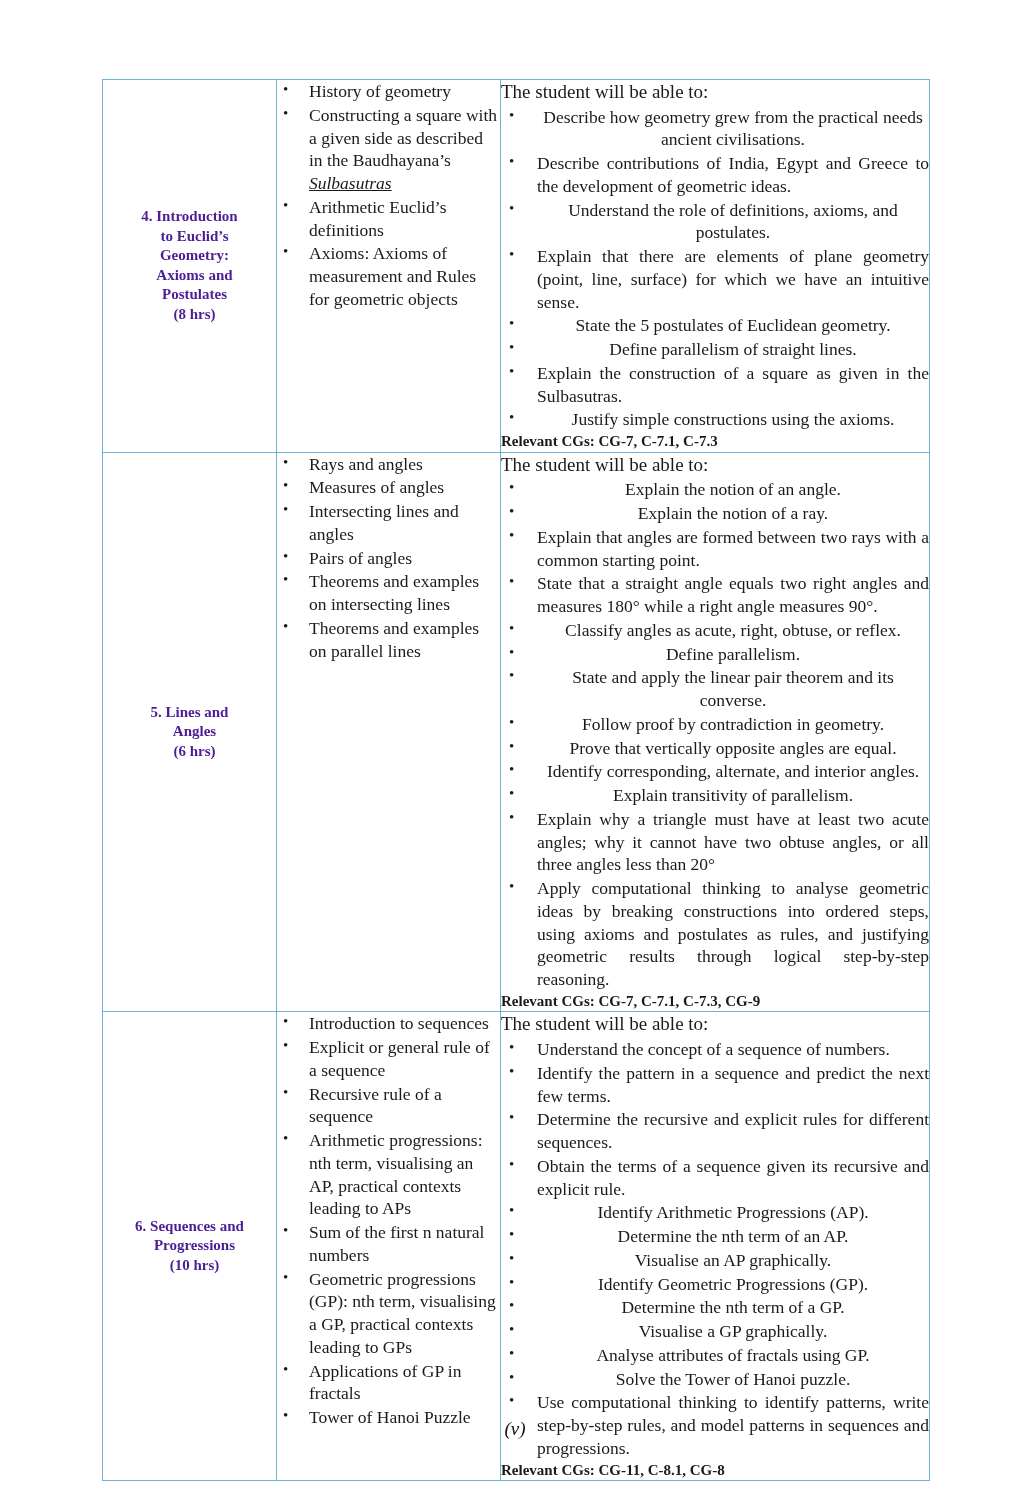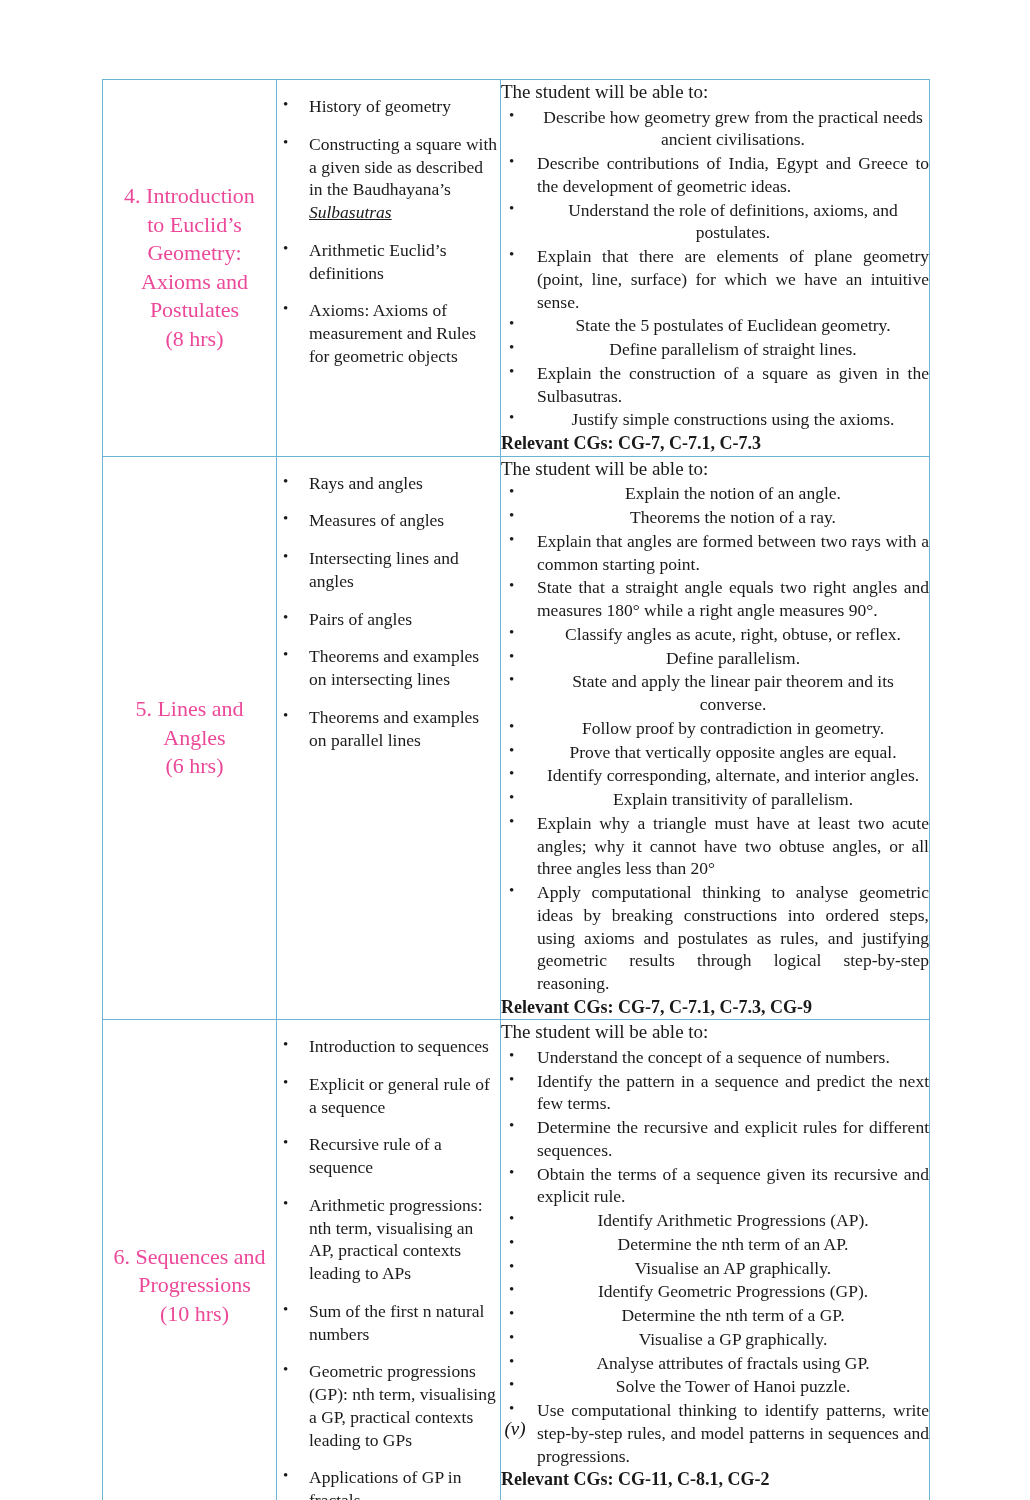--- a/index.html
+++ b/index.html
@@ -43,23 +43,23 @@
   col.c-topic  { width: 224px; }
   col.c-outcome{ width: 429px; }
 
   
   .unit-cell {
     vertical-align: middle !important;
     text-align: center;
     padding: 8px 10px 8px 8px;
   }
   .unit-title {
-    color: #ec4899;
-    font-weight: normal;
-    font-size: 22px;
+    color: #4c1d95;
+    font-weight: bold;
+    font-size: 15px;
     line-height: 1.30;
   }
   .unit-title .ln { display: block; }
   .unit-title .ln.indent { padding-left: 10px; }
 
   
   .topic-cell {
     padding: 9px 8px 10px 4px;
   }
   
@@ -88,38 +88,37 @@
   ul.bullets > li::before {
     content: "\2022";
     position: absolute;
     left: 8px;
     top: -1px;
     font-size: 15px;
     line-height: 1.38;
   }
   ul.bullets.narrow > li {
     padding-left: 32px;
-    margin-top: 15px;
   }
   ul.bullets.narrow > li::before {
     left: 6px;
   }
   
   ul.bullets.justify > li {
     text-align: justify;
     text-justify: inter-word;
   }
   ul.bullets.justify > li.nojust {
     text-align: center;
   }
 
   .italic { font-style: italic; text-decoration: underline; }
 
   .cg-line {
-    font-size: 18px;
+    font-size: 15px;
     font-weight: bold;
     line-height: 1.30;
     margin-top: 1px;
   }
 
   .folio {
     position: absolute;
     left: 0;
     top: 1418px;
     width: 1030px;
@@ -196,21 +195,21 @@
             <li>Pairs of angles</li>
             <li>Theorems and examples on intersecting lines</li>
             <li>Theorems and examples on parallel lines</li>
           </ul>
         </td>
 
         <td class="outcome-cell">
           <p class="lead-line">The student will be able to:</p>
           <ul class="bullets justify">
             <li class="nojust">Explain the notion of an angle.</li>
-            <li class="nojust">Theorems the notion of a ray.</li>
+            <li class="nojust">Explain the notion of a ray.</li>
             <li>Explain that angles are formed between two rays with a common starting point.</li>
             <li>State that a straight angle equals two right angles and measures 180° while a right angle measures 90°.</li>
             <li class="nojust">Classify angles as acute, right, obtuse, or reflex.</li>
             <li class="nojust">Define parallelism.</li>
             <li class="nojust">State and apply the linear pair theorem and its converse.</li>
             <li class="nojust">Follow proof by contradiction in geometry.</li>
             <li class="nojust">Prove that vertically opposite angles are equal.</li>
             <li class="nojust">Identify corresponding, alternate, and interior angles.</li>
             <li class="nojust">Explain transitivity of parallelism.</li>
             <li>Explain why a triangle must have at least two acute angles; why it cannot have two obtuse angles, or all three angles less than 20°</li>
@@ -252,21 +251,21 @@
             <li class="nojust">Identify Arithmetic Progressions (AP).</li>
             <li class="nojust">Determine the nth term of an AP.</li>
             <li class="nojust">Visualise an AP graphically.</li>
             <li class="nojust">Identify Geometric Progressions (GP).</li>
             <li class="nojust">Determine the nth term of a GP.</li>
             <li class="nojust">Visualise a GP graphically.</li>
             <li class="nojust">Analyse attributes of fractals using GP.</li>
             <li class="nojust">Solve the Tower of Hanoi puzzle.</li>
             <li>Use computational thinking to identify patterns, write step-by-step rules, and model patterns in sequences and progressions.</li>
           </ul>
-          <div class="cg-line">Relevant CGs: CG-11, C-8.1, CG-2</div>
+          <div class="cg-line">Relevant CGs: CG-11, C-8.1, CG-8</div>
         </td>
       </tr>
 
     </tbody>
   </table>
 
   <div class="folio">(v)</div>
 
 </div>
 

